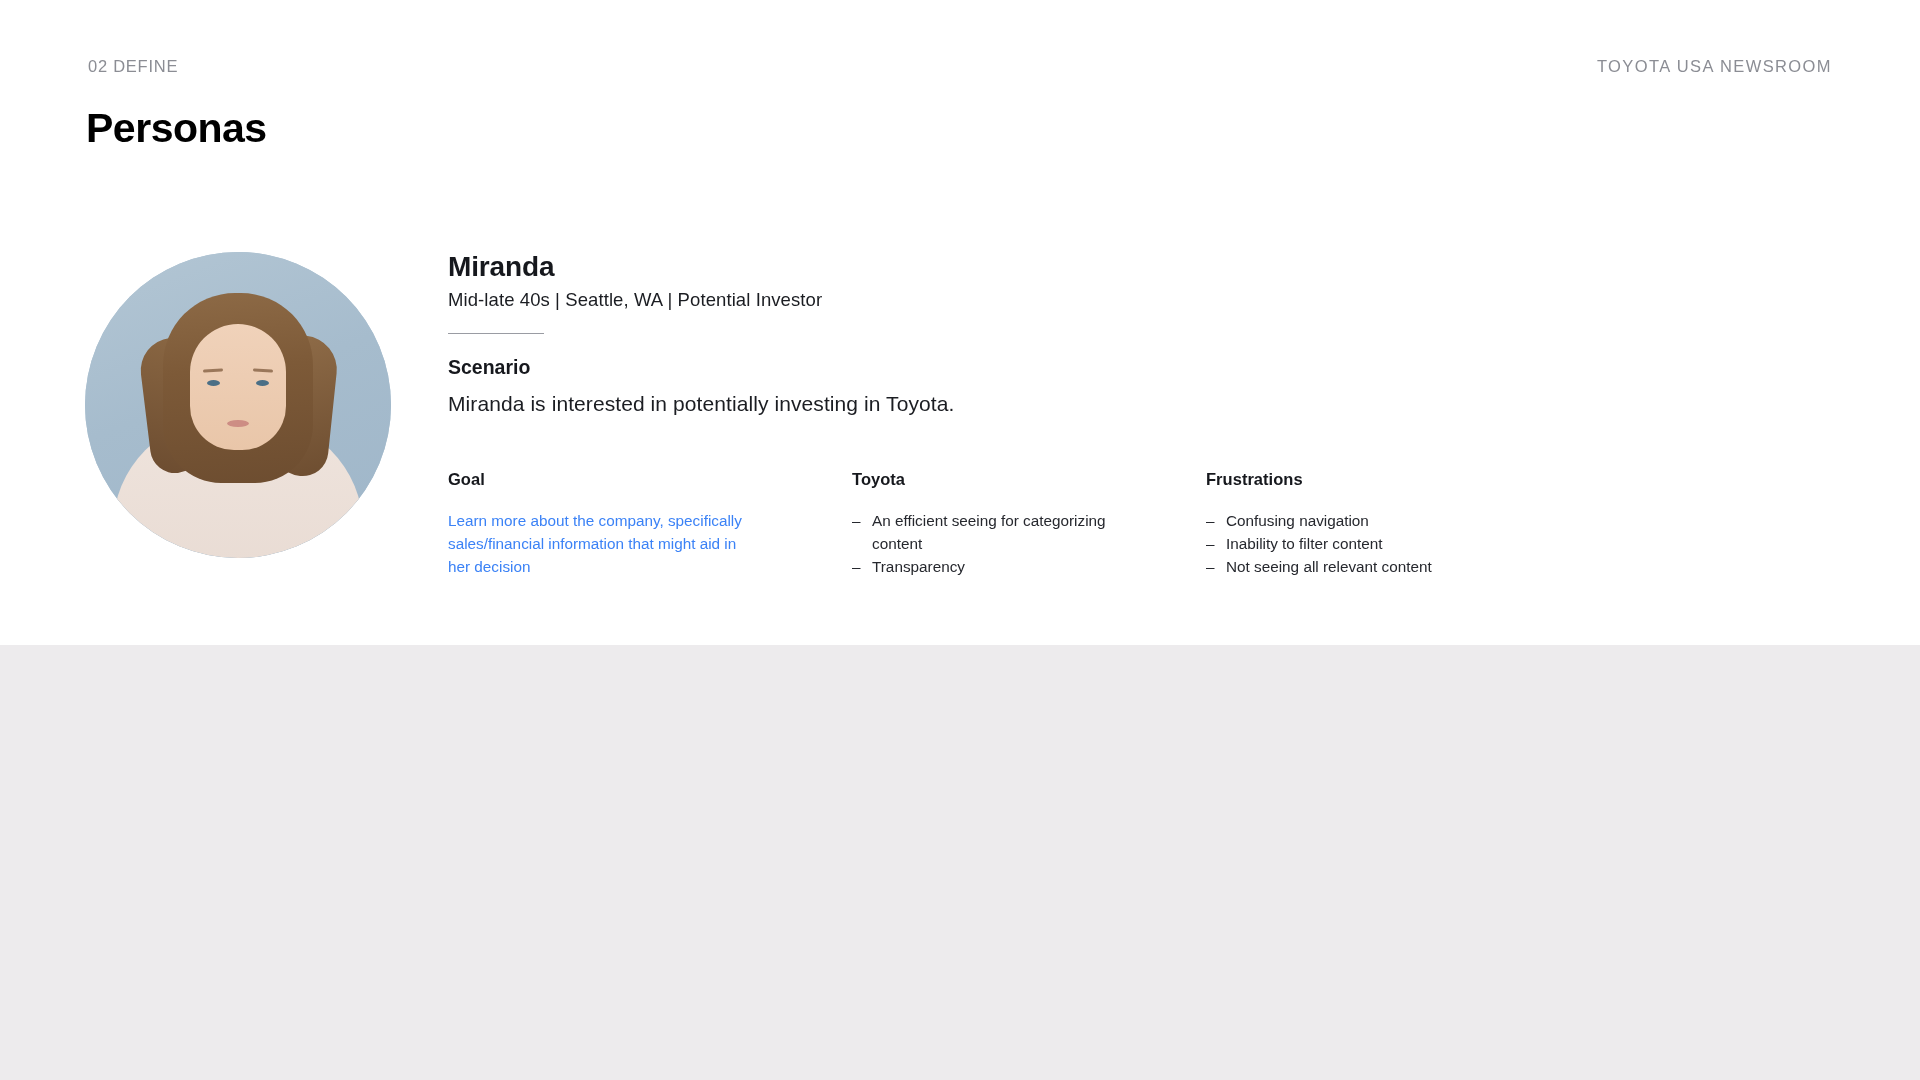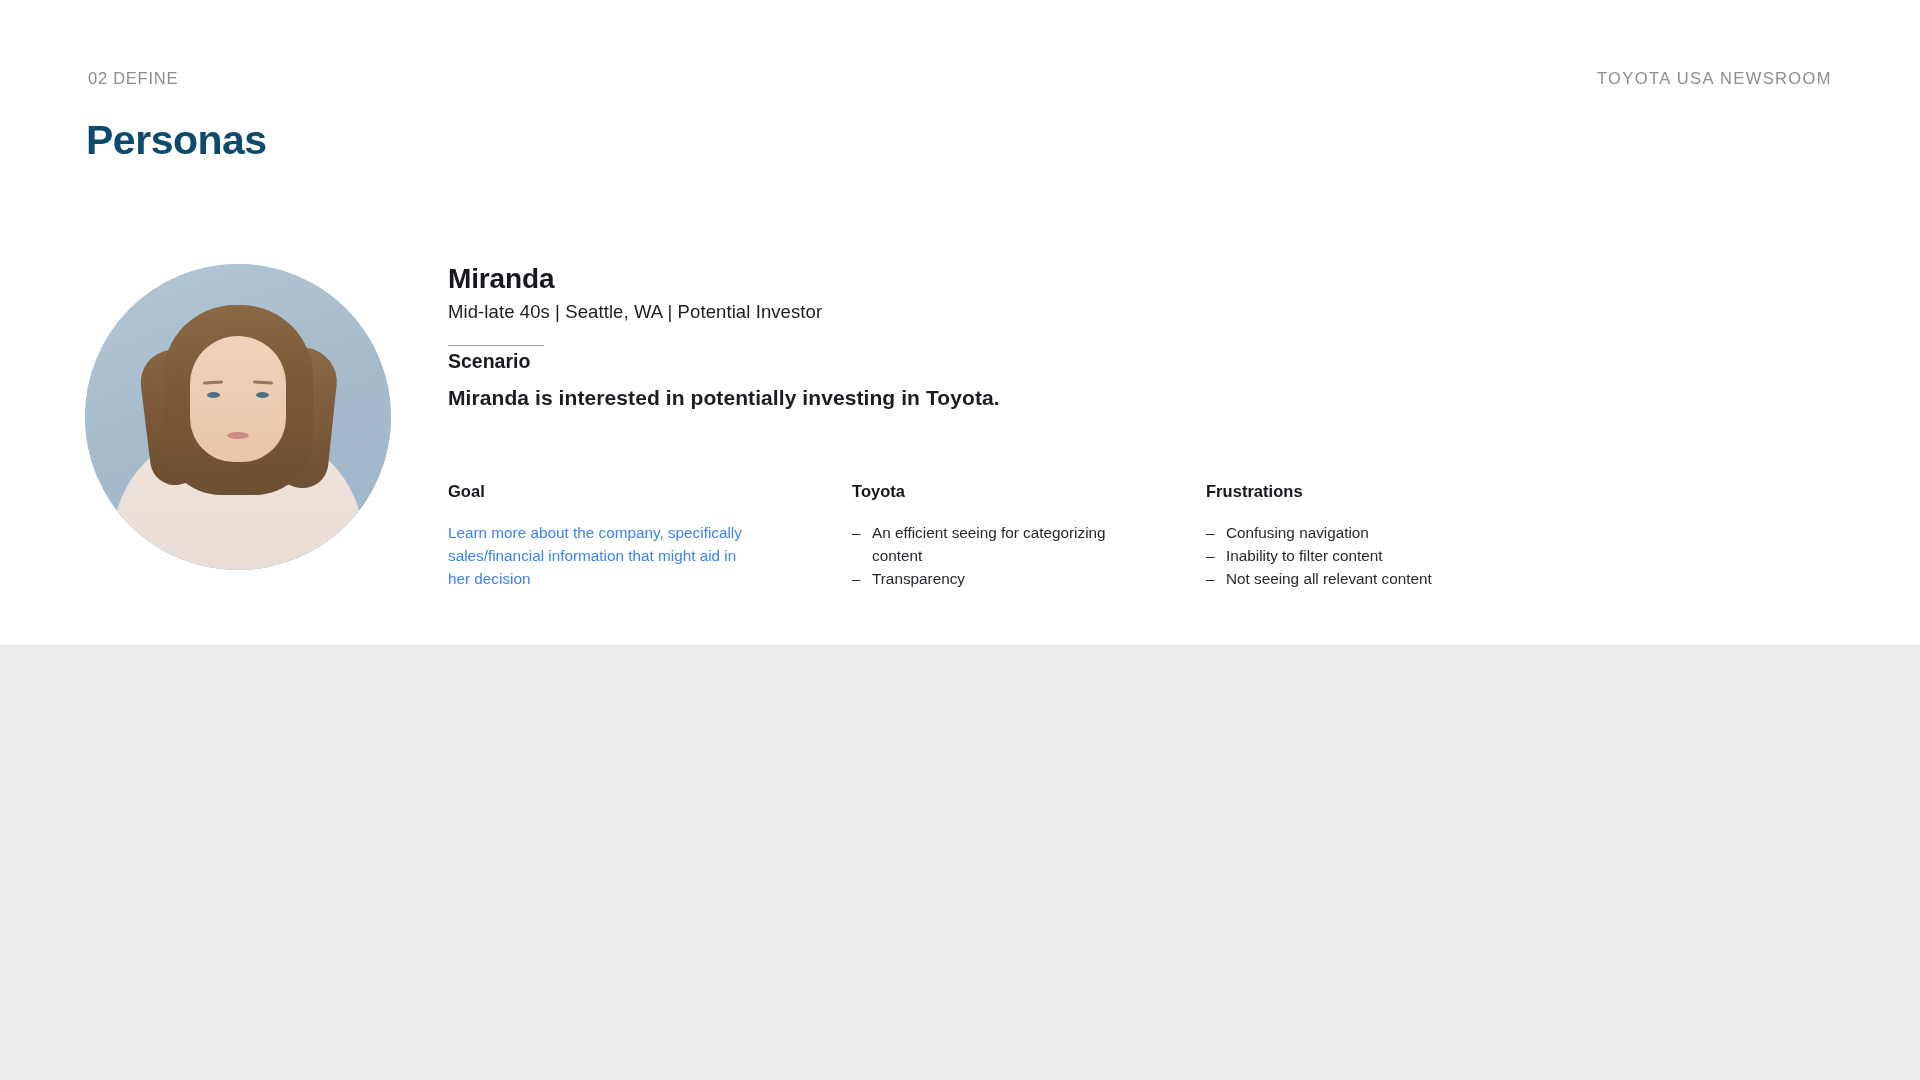--- a/index.html
+++ b/index.html
@@ -6,33 +6,33 @@
   body{
     width:1920px;height:1080px;
     background:#ffffff;
     font-family:"Liberation Sans","DejaVu Sans",sans-serif;
     overflow:hidden;
     position:relative;
     -webkit-font-smoothing:antialiased;
   }
 
   
-  .slide-top{position:absolute;left:0;top:12px;width:1920px;height:645px;background:#ffffff;}
+  .slide-top{position:absolute;left:0;top:0;width:1920px;height:645px;background:#ffffff;}
 
   .eyebrow{
     position:absolute;left:88px;top:57px;
     font-size:16.5px;letter-spacing:.045em;color:#8b8d94;font-weight:400;white-space:nowrap;
   }
   .brand{
     position:absolute;right:88px;top:57px;
     font-size:16.5px;letter-spacing:.085em;color:#8b8d94;font-weight:400;white-space:nowrap;margin-left:35px;
   }
   .page-title{
     position:absolute;left:86px;top:105px;
-    font-size:41px;font-weight:700;color:#0c4a6e;letter-spacing:-0.012em;white-space:nowrap;
+    font-size:41px;font-weight:700;color:#000000;letter-spacing:-0.012em;white-space:nowrap;
   }
 
   
   .portrait{
     position:absolute;left:85px;top:252px;width:306px;height:306px;border-radius:50%;
     overflow:hidden;background:#a9bfd0;
   }
   .portrait .sky{position:absolute;inset:0;background:linear-gradient(160deg,#b3c6d4 0%,#a6bccd 45%,#9fb6c9 100%);}
   .portrait .hair{
     position:absolute;left:50%;top:41px;transform:translateX(-50%);
@@ -70,22 +70,22 @@
     position:absolute;left:50%;bottom:86px;transform:translateX(-50%);
     width:62px;height:26px;border-radius:0 0 34px 34px;background:#e0cfc5;
   }
 
   
   .persona{position:absolute;left:448px;top:252px;width:1180px;}
   .persona-name{font-size:28px;font-weight:700;color:#16181d;letter-spacing:-0.005em;line-height:1.1;}
   .persona-meta{margin-top:6px;font-size:18.5px;color:#1b1d22;font-weight:400;letter-spacing:.005em;}
   .rule{margin-top:22px;width:96px;height:1.4px;background:#9a9ca3;}
 
-  .scenario-h{margin-top:4px;font-size:19.5px;font-weight:700;color:#16181d;}
-  .scenario-b{margin-top:13px;font-size:21px;color:#1b1d22;font-weight:700;letter-spacing:.004em;}
+  .scenario-h{margin-top:22px;font-size:19.5px;font-weight:700;color:#16181d;}
+  .scenario-b{margin-top:13px;font-size:21px;color:#1b1d22;font-weight:400;letter-spacing:.004em;}
 
   .cols{position:absolute;left:448px;top:470px;width:1200px;}
   .col{position:absolute;top:0;}
   .col.c1{left:0;width:300px;}
   .col.c2{left:404px;width:300px;}
   .col.c3{left:758px;width:320px;}
   .col-h{font-size:16.5px;font-weight:700;color:#16181d;margin-bottom:21px;letter-spacing:.002em;}
   .col-p{font-size:15.3px;line-height:1.49;color:#3b82f6;font-weight:400;}
   .bullets{list-style:none;margin:0;padding:0;}
   .bullets li{

